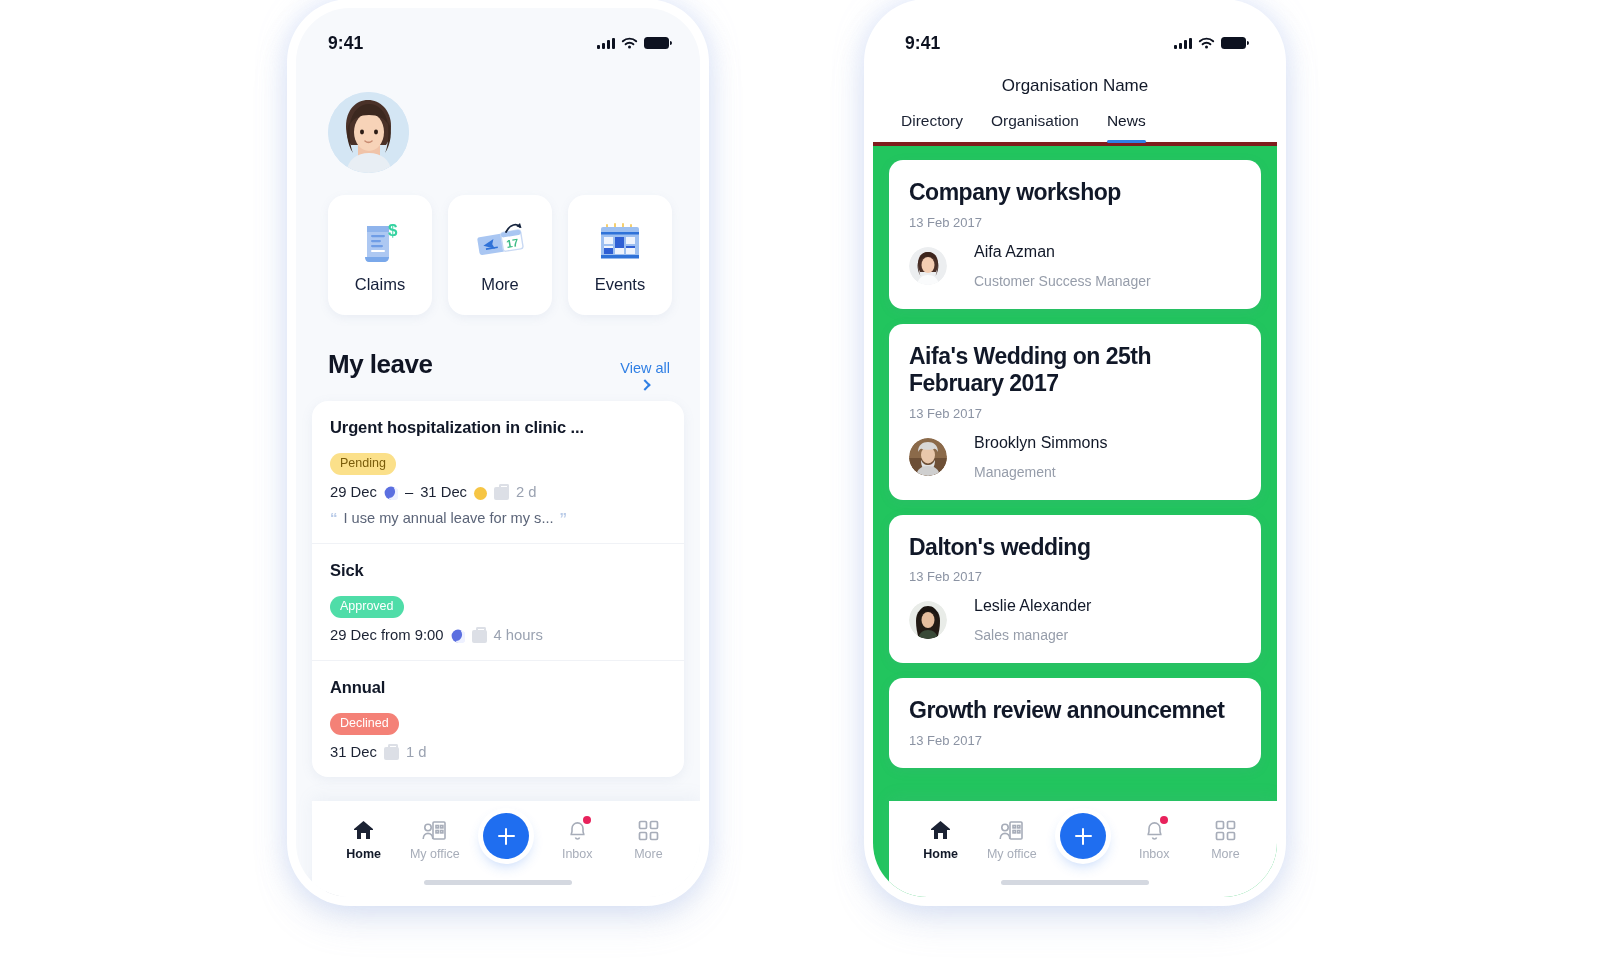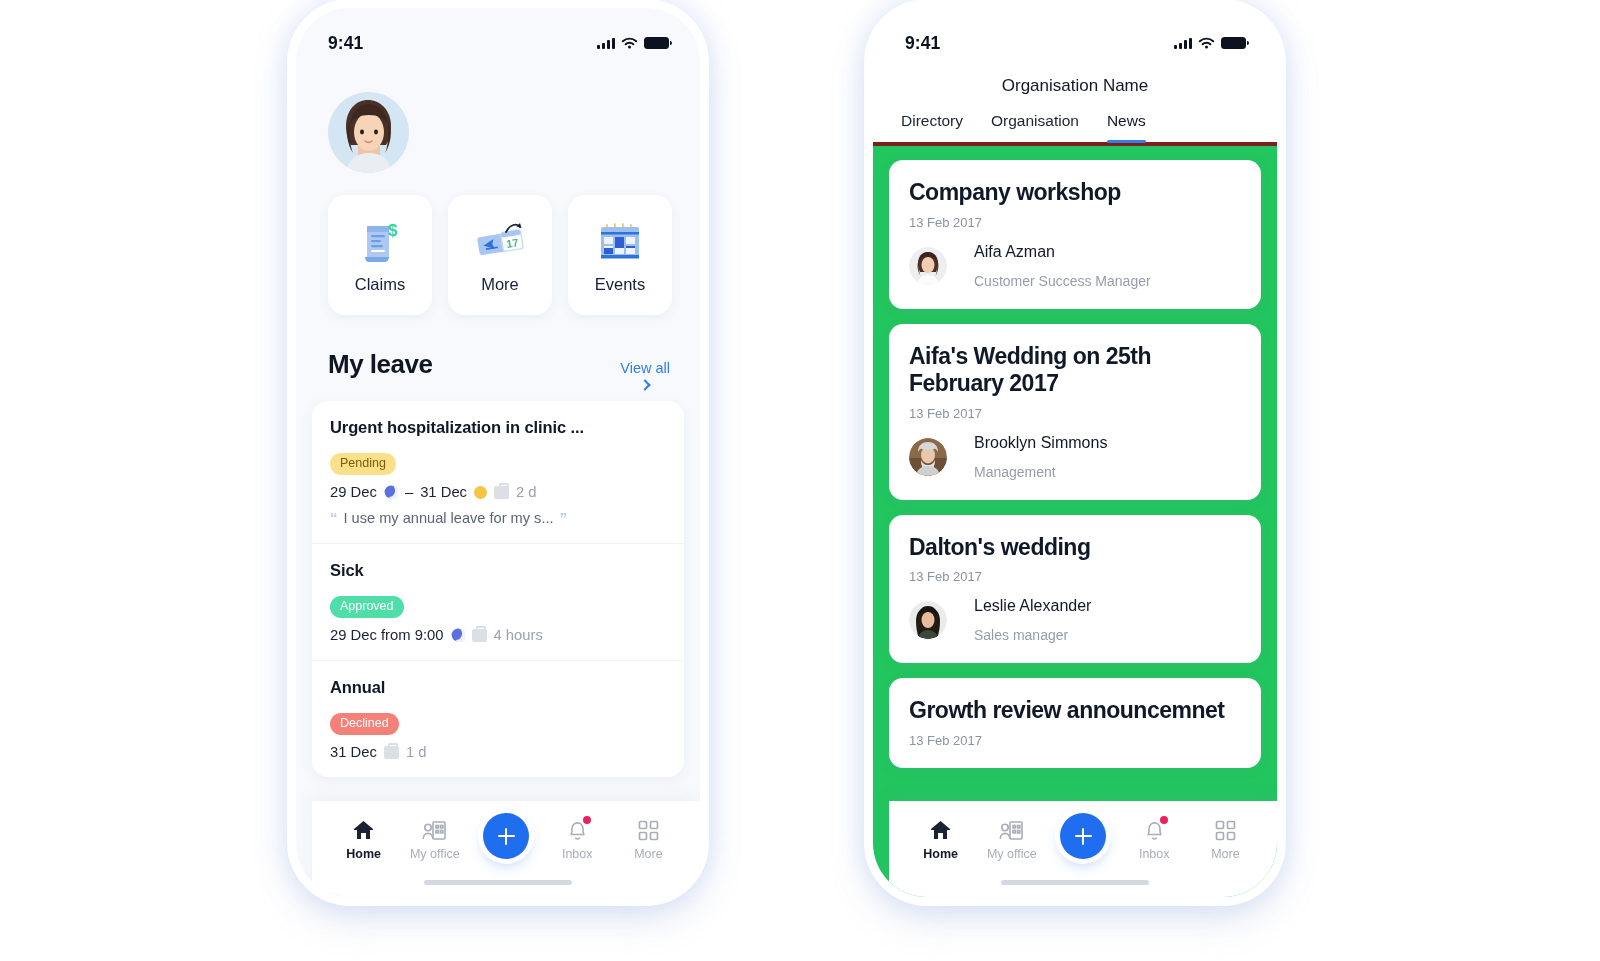--- a/index.html
+++ b/index.html
@@ -101,21 +101,21 @@
   .leave-row:last-child { border-bottom: none; }
   .lr-top { display: flex; align-items: flex-start; justify-content: space-between; gap: 16px; flex-direction: column; }
   .lr-title { font-size: 16.5px; font-weight: 700; color: #111828; letter-spacing: -0.1px; }
   .badge {
     flex: none; font-size: 12.5px; font-weight: 500; border-radius: 11px;
     padding: 3px 10px 4px; white-space: nowrap; line-height: 1.2;
   }
   .badge.pending  { background: #fbe08a; color: #7a5c0a; }
   .badge.approved { background: #4fdda8; color: #ffffff; }
   .badge.declined { background: #f48177; color: #ffffff; }
-  .lr-meta { display: flex; align-items: center; gap: 7px; margin-top: 9px; font-size: 14.8px; color: #1b2233; }
+  .lr-meta { display: flex; align-items: flex-end; gap: 7px; margin-top: 9px; font-size: 14.8px; color: #1b2233; }
   .lr-meta .dim { color: #9aa2b1; }
   .moon { width: 14px; height: 14px; }
   .sun  { width: 13px; height: 13px; border-radius: 50%; background: #f6c544; display: inline-block; }
   .bag  { width: 15px; height: 13px; border-radius: 2px; background: #dcdfe6; position: relative; display:inline-block; }
   .bag::before { content:""; position:absolute; left:4.5px; top:-2.6px; width:6px; height:3px;
                  border:2px solid #dcdfe6; border-bottom:none; border-radius:2px 2px 0 0; }
   .lr-quote { display: flex; align-items: center; gap: 6px; margin-top: 9px; font-size: 14.6px; color: #5b6478; }
   .qm { color: #b9cbe8; font-size: 15px; font-weight: 700; }
 
   .peek-row { display: flex; gap: 14px; padding: 14px 16px 0; }

